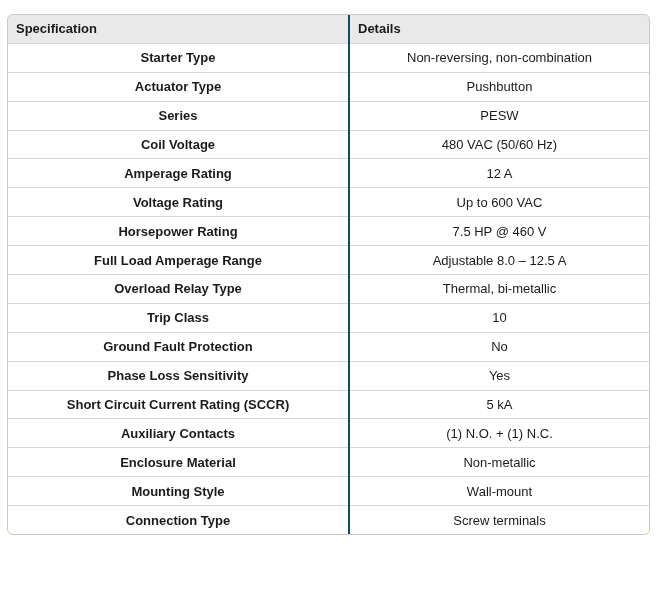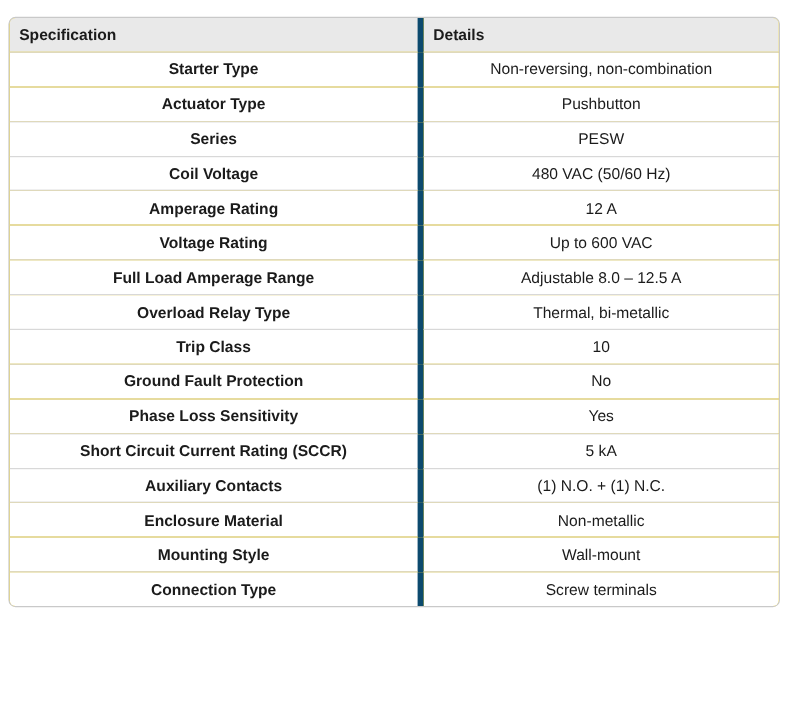--- a/index.html
+++ b/index.html
@@ -49,21 +49,21 @@
     background: #ffffff;
     text-align: center;
   }
   
   th.col-spec, td.col-spec {
     width: 324px;
     padding-left: 6px;
     font-weight: 700;
   }
   th.col-detail, td.col-detail {
-    border-left: 5px solid #0c4a6e;
+    border-left: 2px solid #0c4a6e;
     padding-left: 12px;
     font-weight: 400;
   }
   th.col-detail { font-weight: 700; }
 </style>
 </head>
 <body>
 
 <div class="page">
   <div class="table-wrap">
@@ -91,20 +91,24 @@
           <td class="col-spec">Coil Voltage</td>
           <td class="col-detail">480 VAC (50/60 Hz)</td>
         </tr>
         <tr>
           <td class="col-spec">Amperage Rating</td>
           <td class="col-detail">12 A</td>
         </tr>
         <tr>
           <td class="col-spec">Voltage Rating</td>
           <td class="col-detail">Up to 600 VAC</td>
+        </tr>
+        <tr>
+          <td class="col-spec">Horsepower Rating</td>
+          <td class="col-detail">7.5 HP @ 460 V</td>
         </tr>
         <tr>
           <td class="col-spec">Full Load Amperage Range</td>
           <td class="col-detail">Adjustable 8.0 – 12.5 A</td>
         </tr>
         <tr>
           <td class="col-spec">Overload Relay Type</td>
           <td class="col-detail">Thermal, bi-metallic</td>
         </tr>
         <tr>

